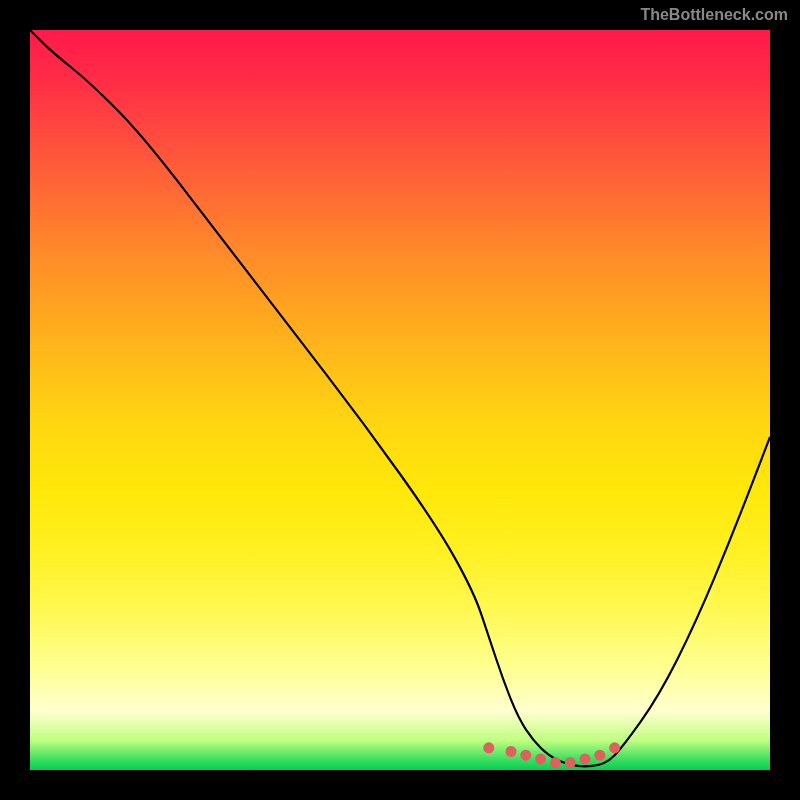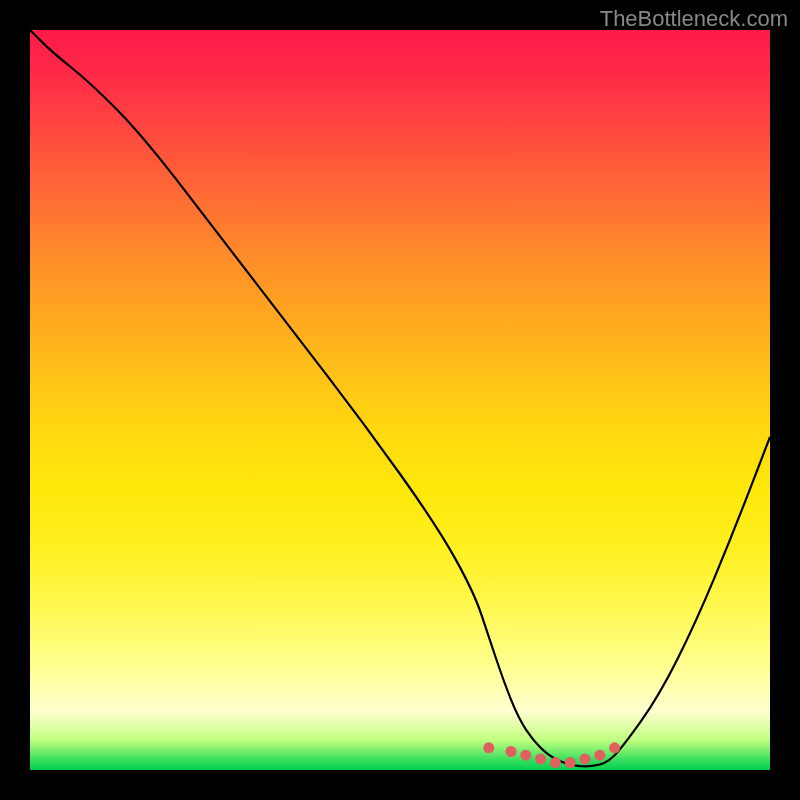--- a/index.html
+++ b/index.html
@@ -9,22 +9,22 @@
     background: #000;
     position: relative;
     overflow: hidden;
     font-family: Arial, sans-serif;
   }
   .watermark {
     position: absolute;
     top: 6px;
     right: 12px;
     color: #888;
-    font-size: 22px;
-    font-weight: 400;
+    font-size: 16px;
+    font-weight: 700;
     z-index: 10;
     text-align: center;
   }
   .plot-area {
     position: absolute;
     left: 30px;
     top: 30px;
     width: 740px;
     height: 740px;
   }

